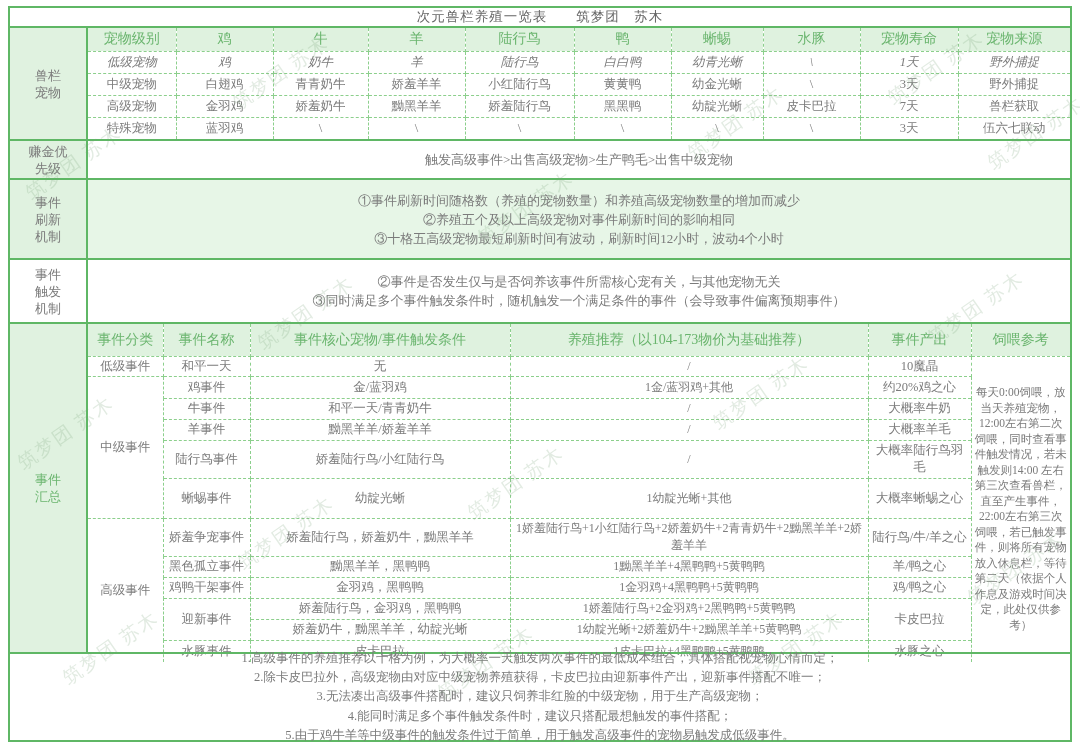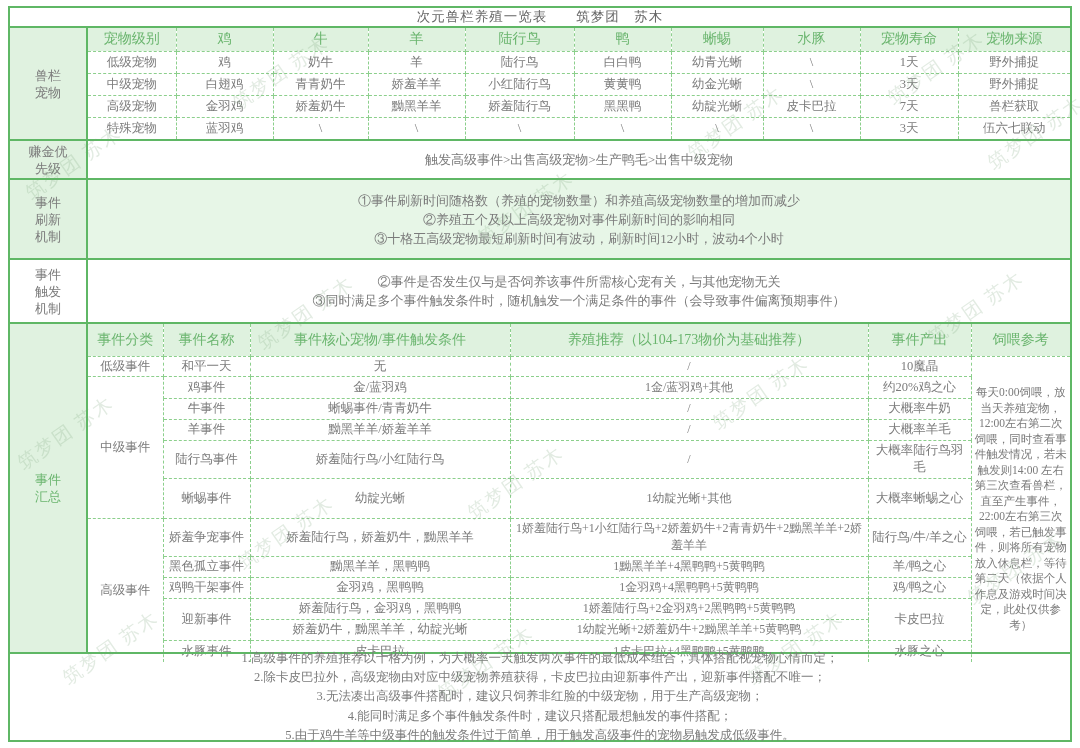--- a/index.html
+++ b/index.html
@@ -91,21 +91,21 @@
                 <th>羊</th>
                 <th>陆行鸟</th>
                 <th>鸭</th>
                 <th>蜥蜴</th>
                 <th>水豚</th>
                 <th>宠物寿命</th>
                 <th>宠物来源</th>
               </tr>
             </thead>
           <tbody id="pen-body">
-              <tr style="height: 22px;">
+              <tr style="height: 22px; font-style: italic;">
                 <td>低级宠物</td>
                 <td>鸡</td>
                 <td>奶牛</td>
                 <td>羊</td>
                 <td>陆行鸟</td>
                 <td>白白鸭</td>
                 <td>幼青光蜥</td>
                 <td>\</td>
                 <td>1天</td>
                 <td>野外捕捉</td>
@@ -212,21 +212,21 @@
               </tr>
               <tr style="height: 22px;">
                 <td rowspan="5">中级事件</td>
                 <td rowspan="1">鸡事件</td>
                 <td>金/蓝羽鸡</td>
                 <td class="recommend">1金/蓝羽鸡+其他</td>
                 <td rowspan="1">约20%鸡之心</td>
               </tr>
               <tr style="height: 21px;">
                 <td rowspan="1">牛事件</td>
-                <td>蜥蜴事件/青青奶牛</td>
+                <td>和平一天/青青奶牛</td>
                 <td class="recommend">/</td>
                 <td rowspan="1">大概率牛奶</td>
               </tr>
               <tr style="height: 21px;">
                 <td rowspan="1">羊事件</td>
                 <td>黝黑羊羊/娇羞羊羊</td>
                 <td class="recommend">/</td>
                 <td rowspan="1">大概率羊毛</td>
               </tr>
               <tr style="height: 38px;">

